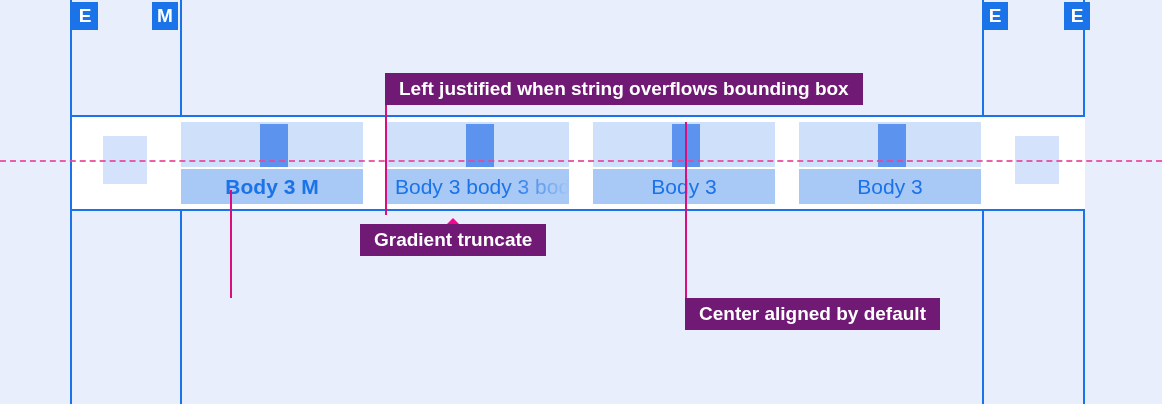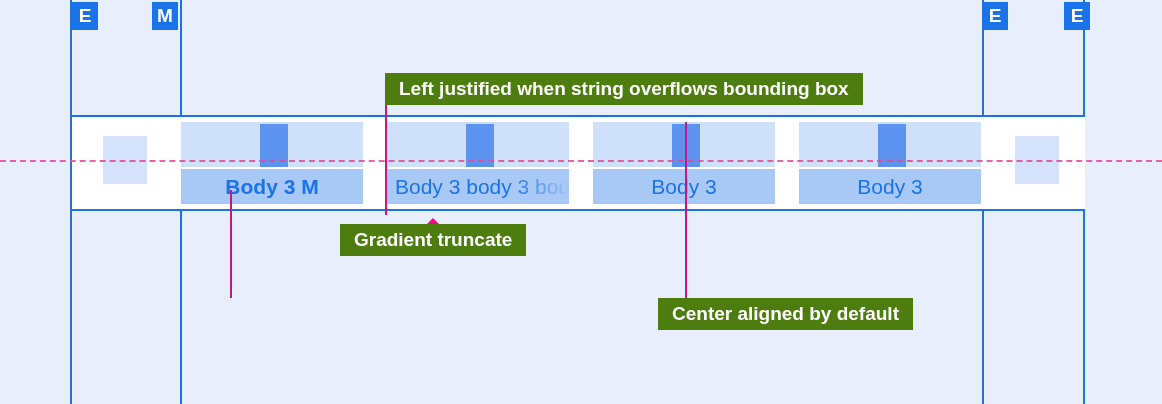--- a/index.html
+++ b/index.html
@@ -128,21 +128,21 @@
     position: absolute;
     top: 136px;
     width: 44px;
     height: 48px;
     background: #d4e2fc;
   }
 
   
   .annot {
     position: absolute;
-    background: #4d7c0f;
+    background: #701a75;
     color: #ffffff;
     font-size: 19px;
     font-weight: bold;
     height: 32px;
     line-height: 32px;
     padding: 0 14px;
     white-space: nowrap;
   }
   .annot .caret {
     position: absolute;
@@ -220,20 +220,20 @@
   <div class="marker" style="left:152px">M</div>
   <div class="marker" style="left:982px">E</div>
   <div class="marker" style="left:1064px">E</div>
 
   <div class="connector" style="left:385px; top:105px; height:110px;"></div>
   <div class="connector" style="left:230px; top:190px; height:108px;"></div>
   <div class="connector" style="left:685px; top:122px; height:176px;"></div>
 
   <div class="annot" style="left:385px; top:73px;">Left justified when string overflows bounding box</div>
 
-  <div class="annot" style="left:340px; top:224px;text-align:center;">
+  <div class="annot" style="left:360px; top:224px;text-align:center;">
     <span class="caret"></span>
     <span>Gradient truncate</span>
   </div>
 
-  <div class="annot" style="left:658px; top:298px;">Center aligned by default</div>
+  <div class="annot" style="left:685px; top:298px;">Center aligned by default</div>
 
 </div>
 
 </body></html>

